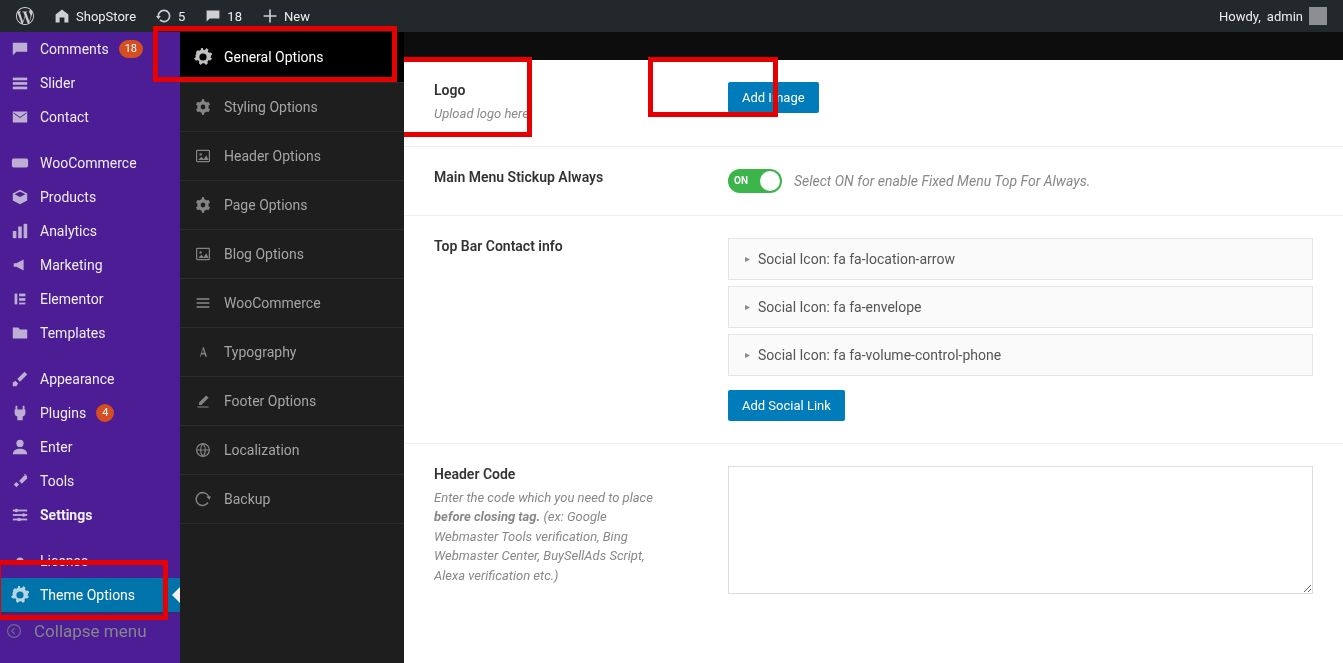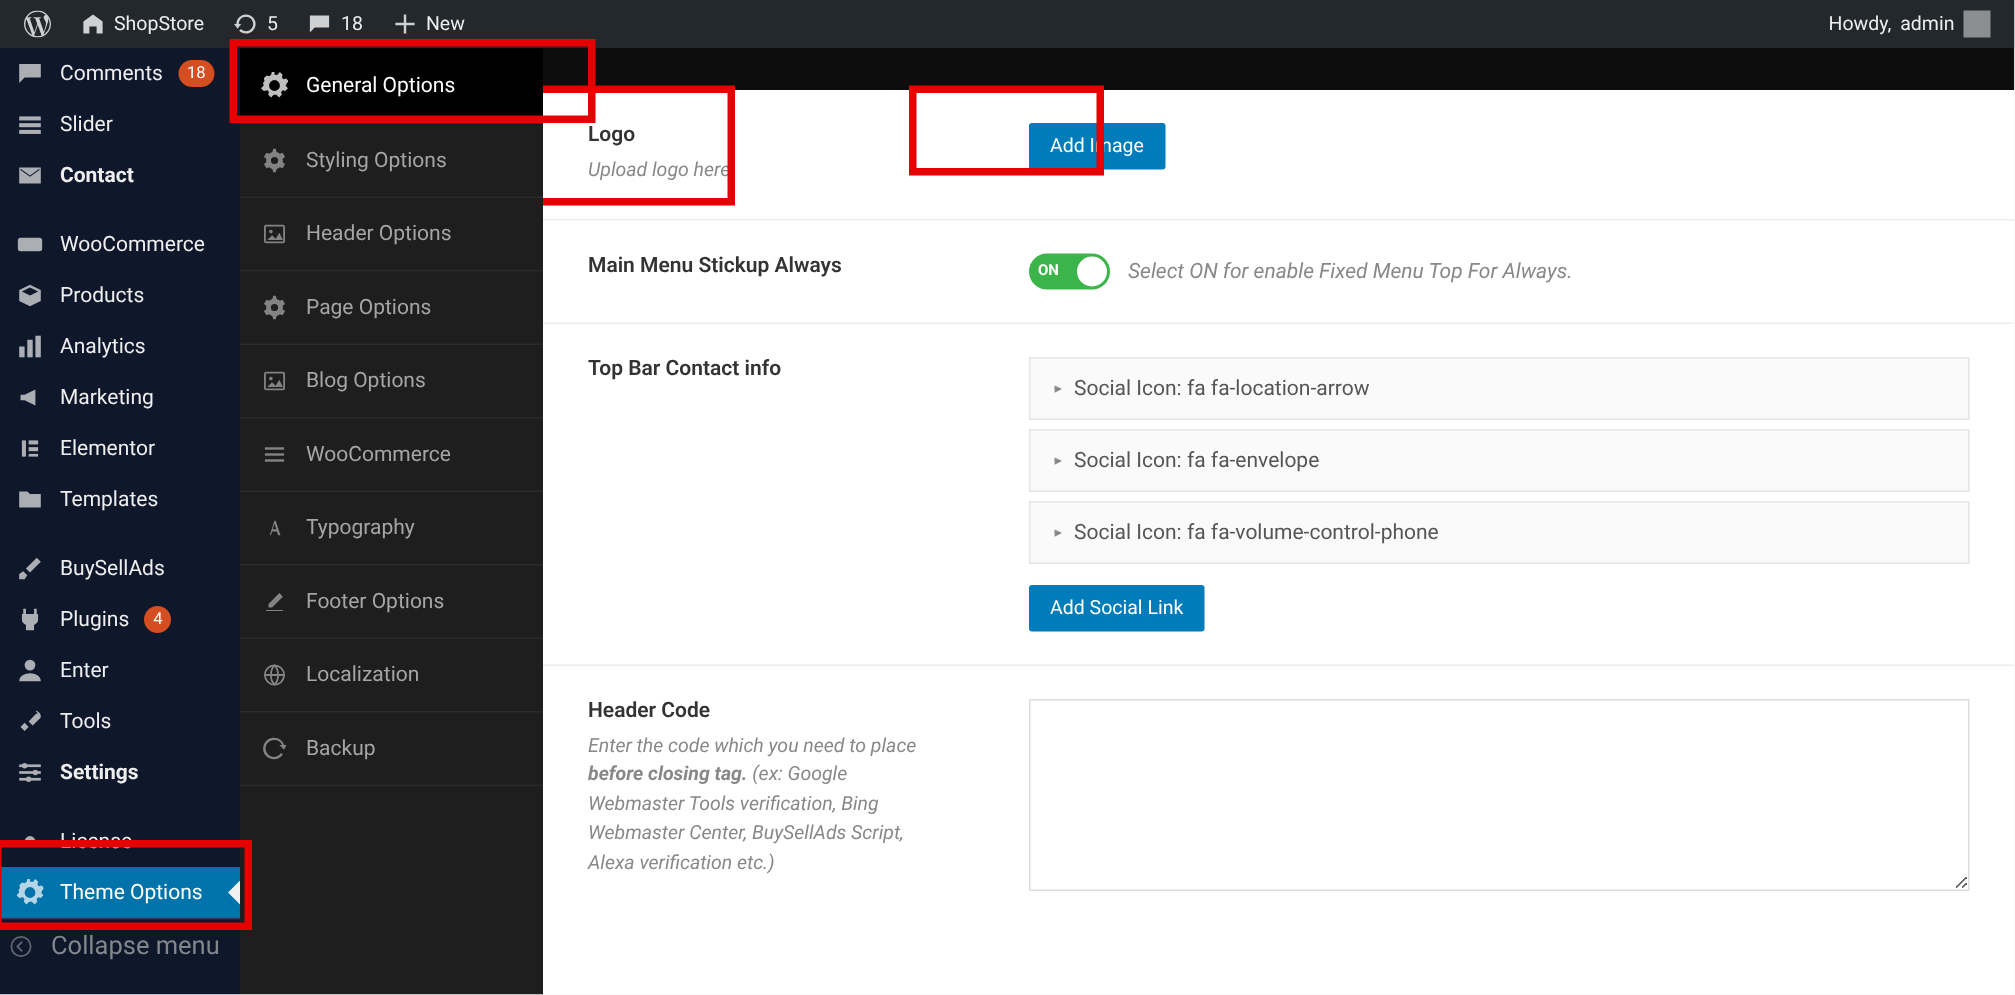--- a/index.html
+++ b/index.html
@@ -43,22 +43,22 @@
       width: 18px;
       height: 18px;
       background: #8c8f91;
       display: inline-block;
     }
     .layout {
       display: flex;
       height: calc(100% - 32px);
     }
     .admin-sidebar {
-      width: 160px;
-      background: #0f172a;
+      width: 180px;
+      background: #4c1d95;
       color: #eee;
       font-size: 14px;
       overflow-y: auto;
       position: relative;
       flex-shrink: 0;
     }
     .admin-menu-item {
       display: flex;
       align-items: center;
       padding: 8px 10px;
@@ -110,21 +110,21 @@
       cursor: pointer;
       border-top: 1px solid #32373c;
     }
     .highlight-box {
       border: 5px solid #e60000;
       position: absolute;
       pointer-events: none;
       z-index: 100;
     }
     .options-sidebar {
-      width: 202px;
+      width: 224px;
       background: #1e1e1e;
       color: #bbb;
       font-size: 14px;
       flex-shrink: 0;
     }
     .opt-item {
       display: flex;
       align-items: center;
       gap: 12px;
       padding: 16px 14px;
@@ -319,21 +319,21 @@
       <div class="admin-menu-item">
         <span class="admin-icon">
           <svg width="18" height="18" viewBox="0 0 20 20" fill="currentColor">
             <rect x="2" y="4" width="16" height="3"></rect>
             <rect x="2" y="9" width="16" height="3"></rect>
             <rect x="2" y="14" width="16" height="3"></rect>
           </svg>
         </span>
         <span>Slider</span>
       </div>
-      <div class="admin-menu-item" style="margin-bottom: 12px; font-weight: bold;">
+      <div class="admin-menu-item" style="margin-bottom: 12px;">
         <span class="admin-icon">
           <svg width="18" height="18" viewBox="0 0 20 20" fill="currentColor">
             <path d="M2 4h16v12H2V4zm8 6L3 5v1l7 5 7-5V5l-7 5z"></path>
           </svg>
         </span>
         <span>Contact</span>
       </div>
       <div class="admin-menu-item">
         <span class="admin-icon">
           <svg width="18" height="18" viewBox="0 0 20 20" fill="currentColor">
@@ -386,21 +386,21 @@
           </svg>
         </span>
         <span>Templates</span>
       </div>
       <div class="admin-menu-item">
         <span class="admin-icon">
           <svg width="18" height="18" viewBox="0 0 20 20" fill="currentColor">
             <path d="M15 2l3 3-8 8-3-3 8-8zM5 12l3 3-2 3H2v-4l3-2z"></path>
           </svg>
         </span>
-        <span>BuySellAds</span>
+        <span>Appearance</span>
       </div>
       <div class="admin-menu-item">
         <span class="admin-icon">
           <svg width="18" height="18" viewBox="0 0 20 20" fill="currentColor">
             <path d="M7 2v4h6V2h2v4h1v4c0 2-1 3-3 4v4h-6v-4c-2-1-3-2-3-4V6h1V2h2z"></path>
           </svg>
         </span>
         <span>Plugins</span>
         <span class="badge">4</span>
       </div>

